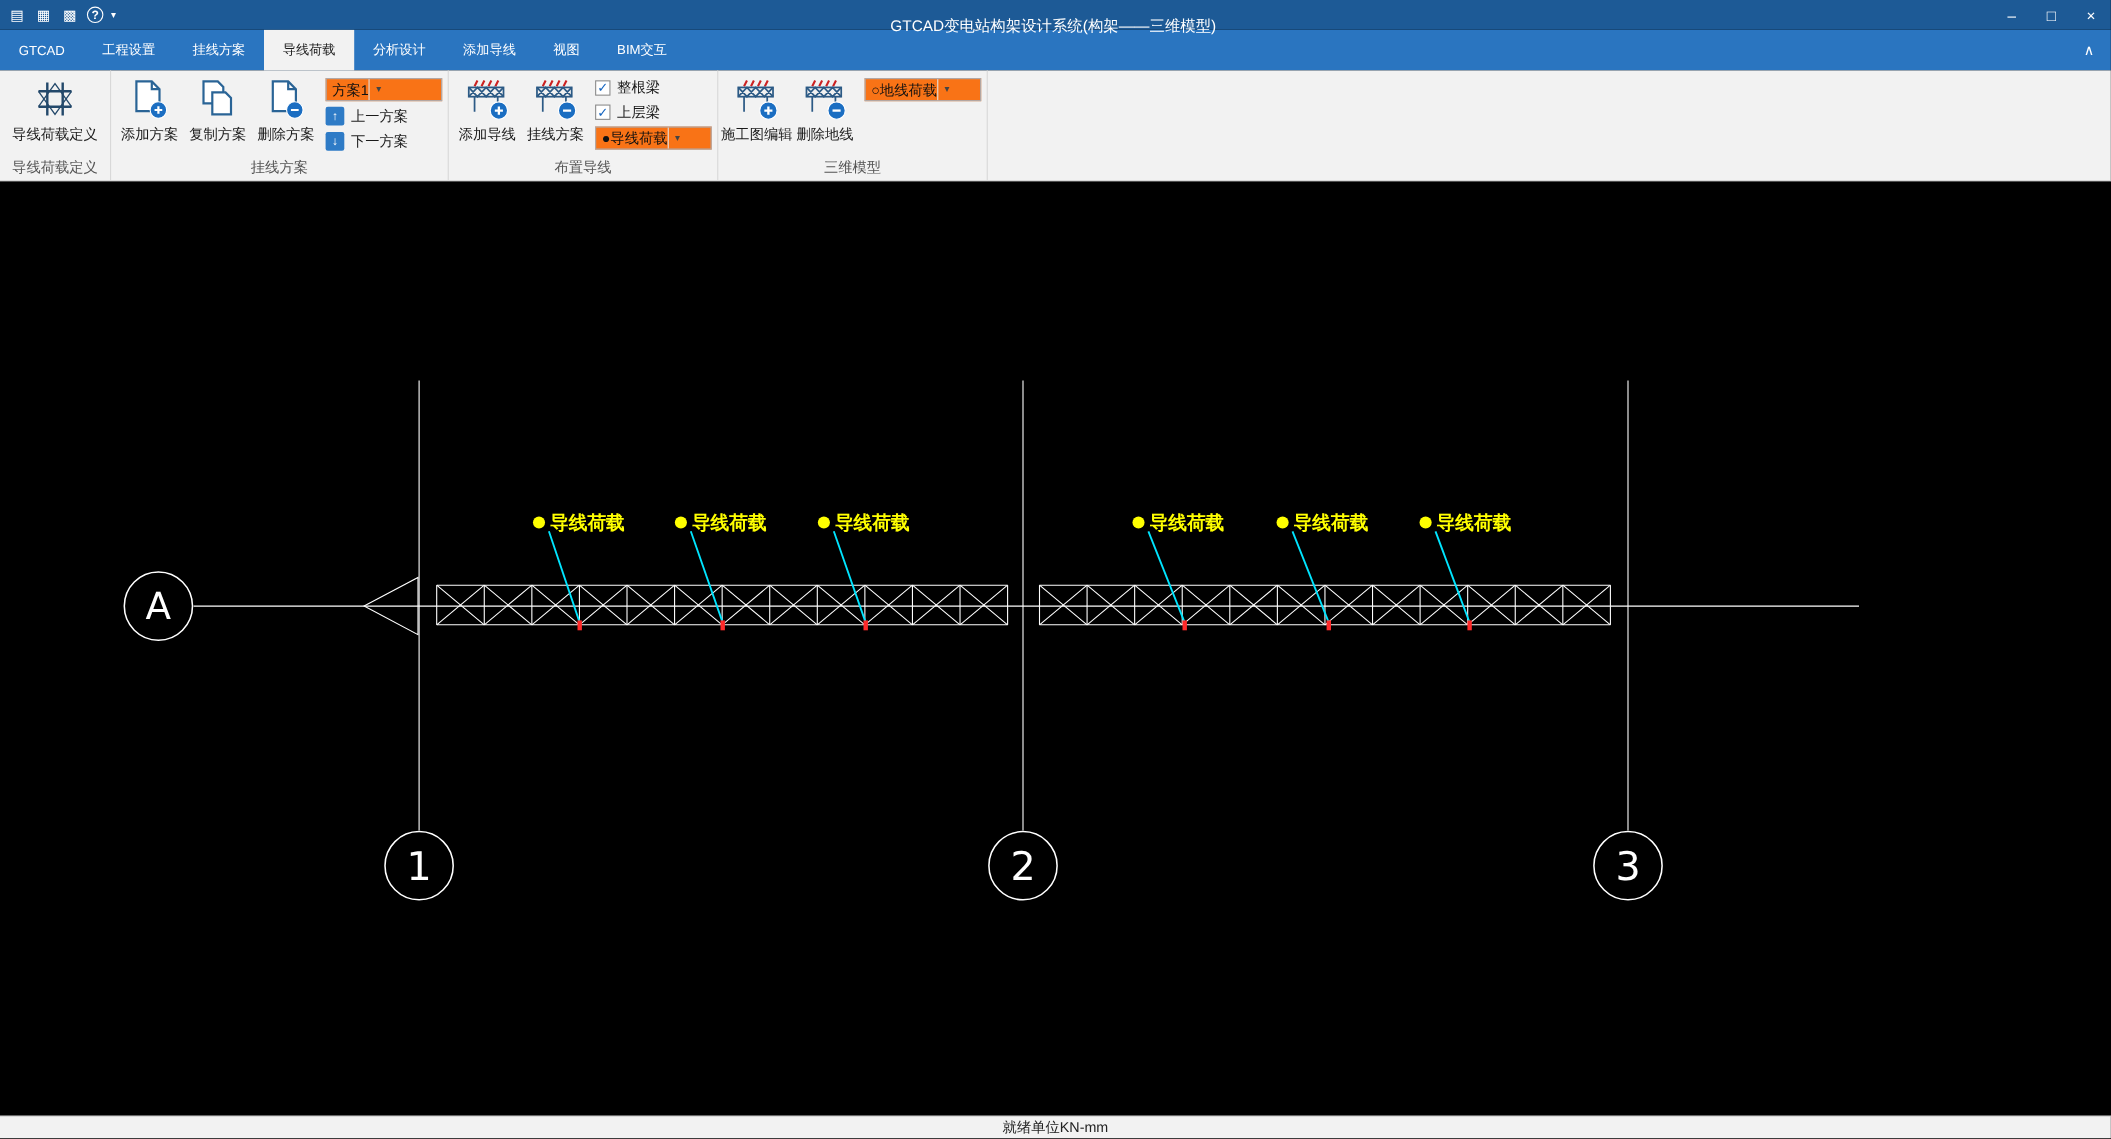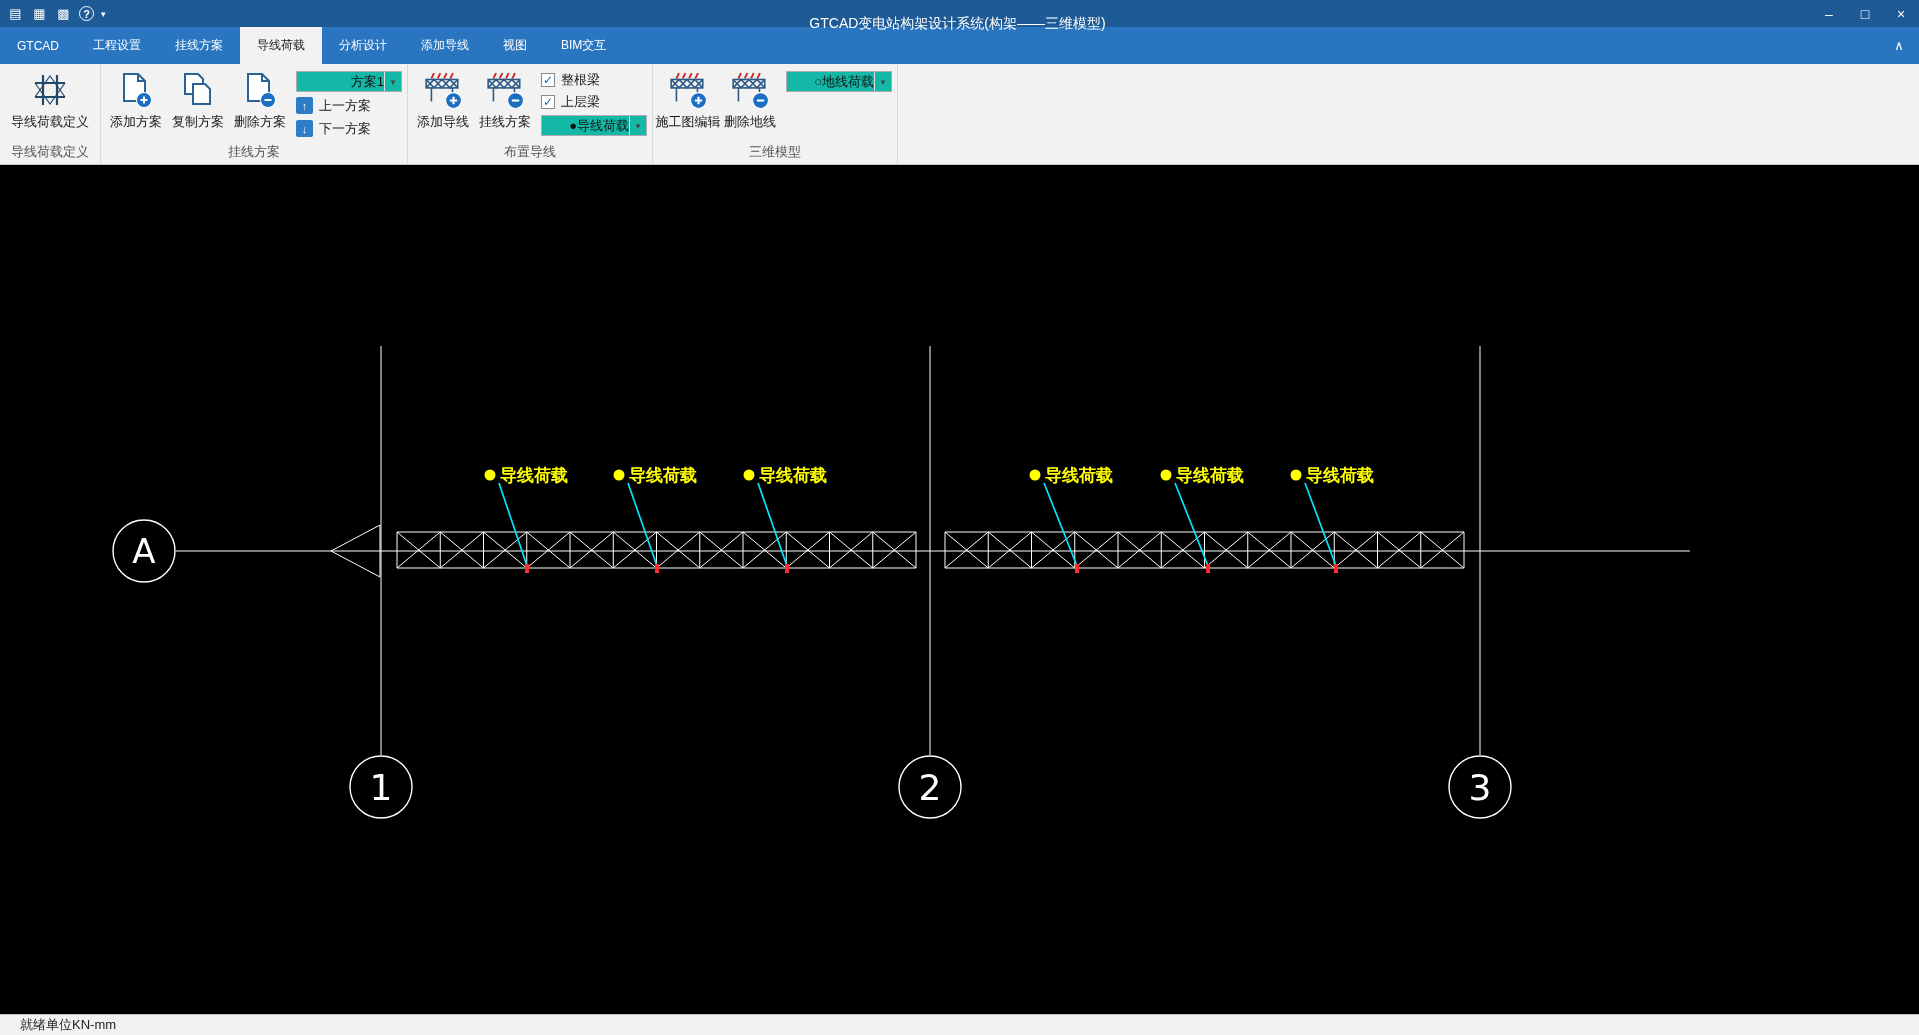--- a/index.html
+++ b/index.html
@@ -26,39 +26,39 @@
   
   .ribbon { flex:0 0 101px; background:#f2f2f2; display:flex; border-bottom:1px solid #c9c9c9; }
   .rgroup { display:flex; flex-direction:column; border-right:1px solid #d8d8d8; padding:2px 5px 0; }
   .rg-content { flex:1; display:flex; align-items:flex-start; gap:2px; }
   .rg-label { text-align:center; font-size:13px; color:#555; padding:2px 6px 3px; white-space:nowrap; }
   .bigbtn { display:flex; flex-direction:column; align-items:center; width:60px; padding-top:3px; gap:2px;
             font-size:13px; color:#1a1a1a; white-space:nowrap; cursor:default; }
   .bigbtn.wide { width:90px; }
   .bicon { width:40px; height:42px; display:flex; align-items:center; justify-content:center; }
   .col { display:flex; flex-direction:column; gap:4px; padding-top:5px; padding-left:4px; }
-  .dropdown { background:#14b8a6; border:1px solid #abadb3; height:21px; display:flex; align-items:center;
-              font-size:13px; padding-left:17px; width:106px; justify-content:flex-end; color:#111; }
+  .dropdown { background:#f97316; border:1px solid #abadb3; height:21px; display:flex; align-items:center;
+              font-size:13px; padding-left:5px; width:106px; justify-content:flex-start; color:#111; }
   .dd-arrow { width:17px; height:100%; display:flex; align-items:center; justify-content:center;
               font-size:9px; color:#444; border-left:1px solid #e0e0e0; }
   .smallbtn { display:flex; align-items:center; gap:6px; font-size:13px; color:#1a1a1a; height:19px; cursor:default; }
   .sq { width:17px; height:17px; background:#2e7bc6; color:#fff; display:flex; align-items:center;
         justify-content:center; font-size:11px; border-radius:2px; }
   .checkrow { display:flex; align-items:center; gap:6px; font-size:13px; height:18px; cursor:default; color:#1a1a1a; }
   .cb { width:14px; height:14px; background:#fff; border:1px solid #8a8a8a; color:#1565c0; font-size:12px;
         font-weight:bold; display:flex; align-items:center; justify-content:center; line-height:1; }
 
   
   .canvas { flex:1 1 auto; background:#000; position:relative; }
   .canvas svg { position:absolute; inset:0; width:100%; height:100%; }
   svg text { font-family:"DejaVu Sans","Liberation Sans",sans-serif; }
 
   
   .statusbar { flex:0 0 21px; background:#f2f2f2; border-top:1px solid #bfbfbf; display:flex;
-               align-items:center; justify-content:flex-start; padding:0 20px; font-size:13px; color:#222; }
+               align-items:center; justify-content:center; padding:0 4px; font-size:13px; color:#222; }
 </style>
 </head>
 <body>
 
 <div id="app">
 
   <div class="titlebar">
     <div class="tb-left">
       <span class="qicon">▤</span>
       <span class="qicon">▦</span>

